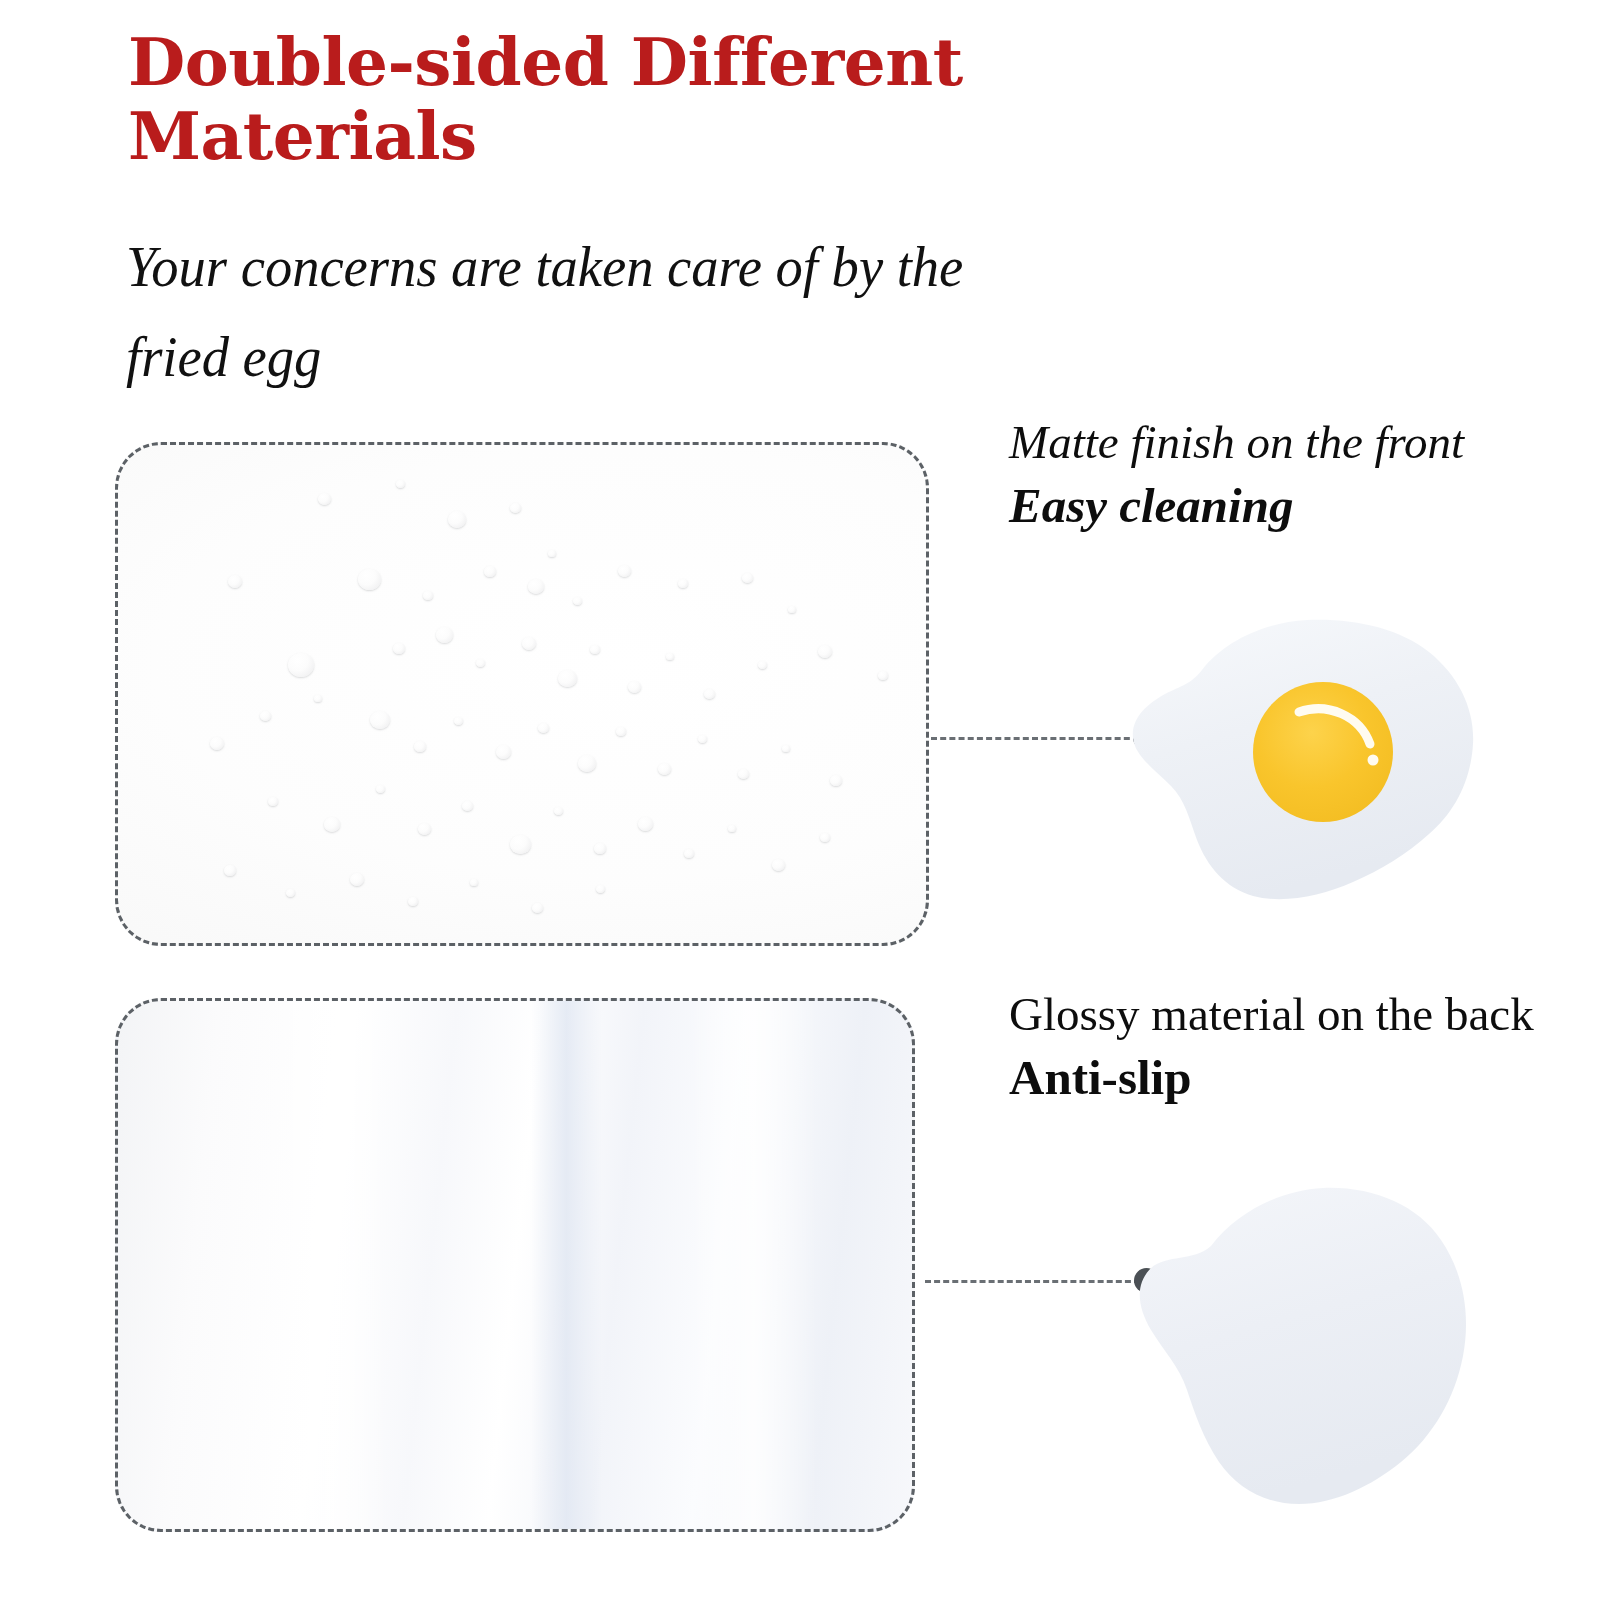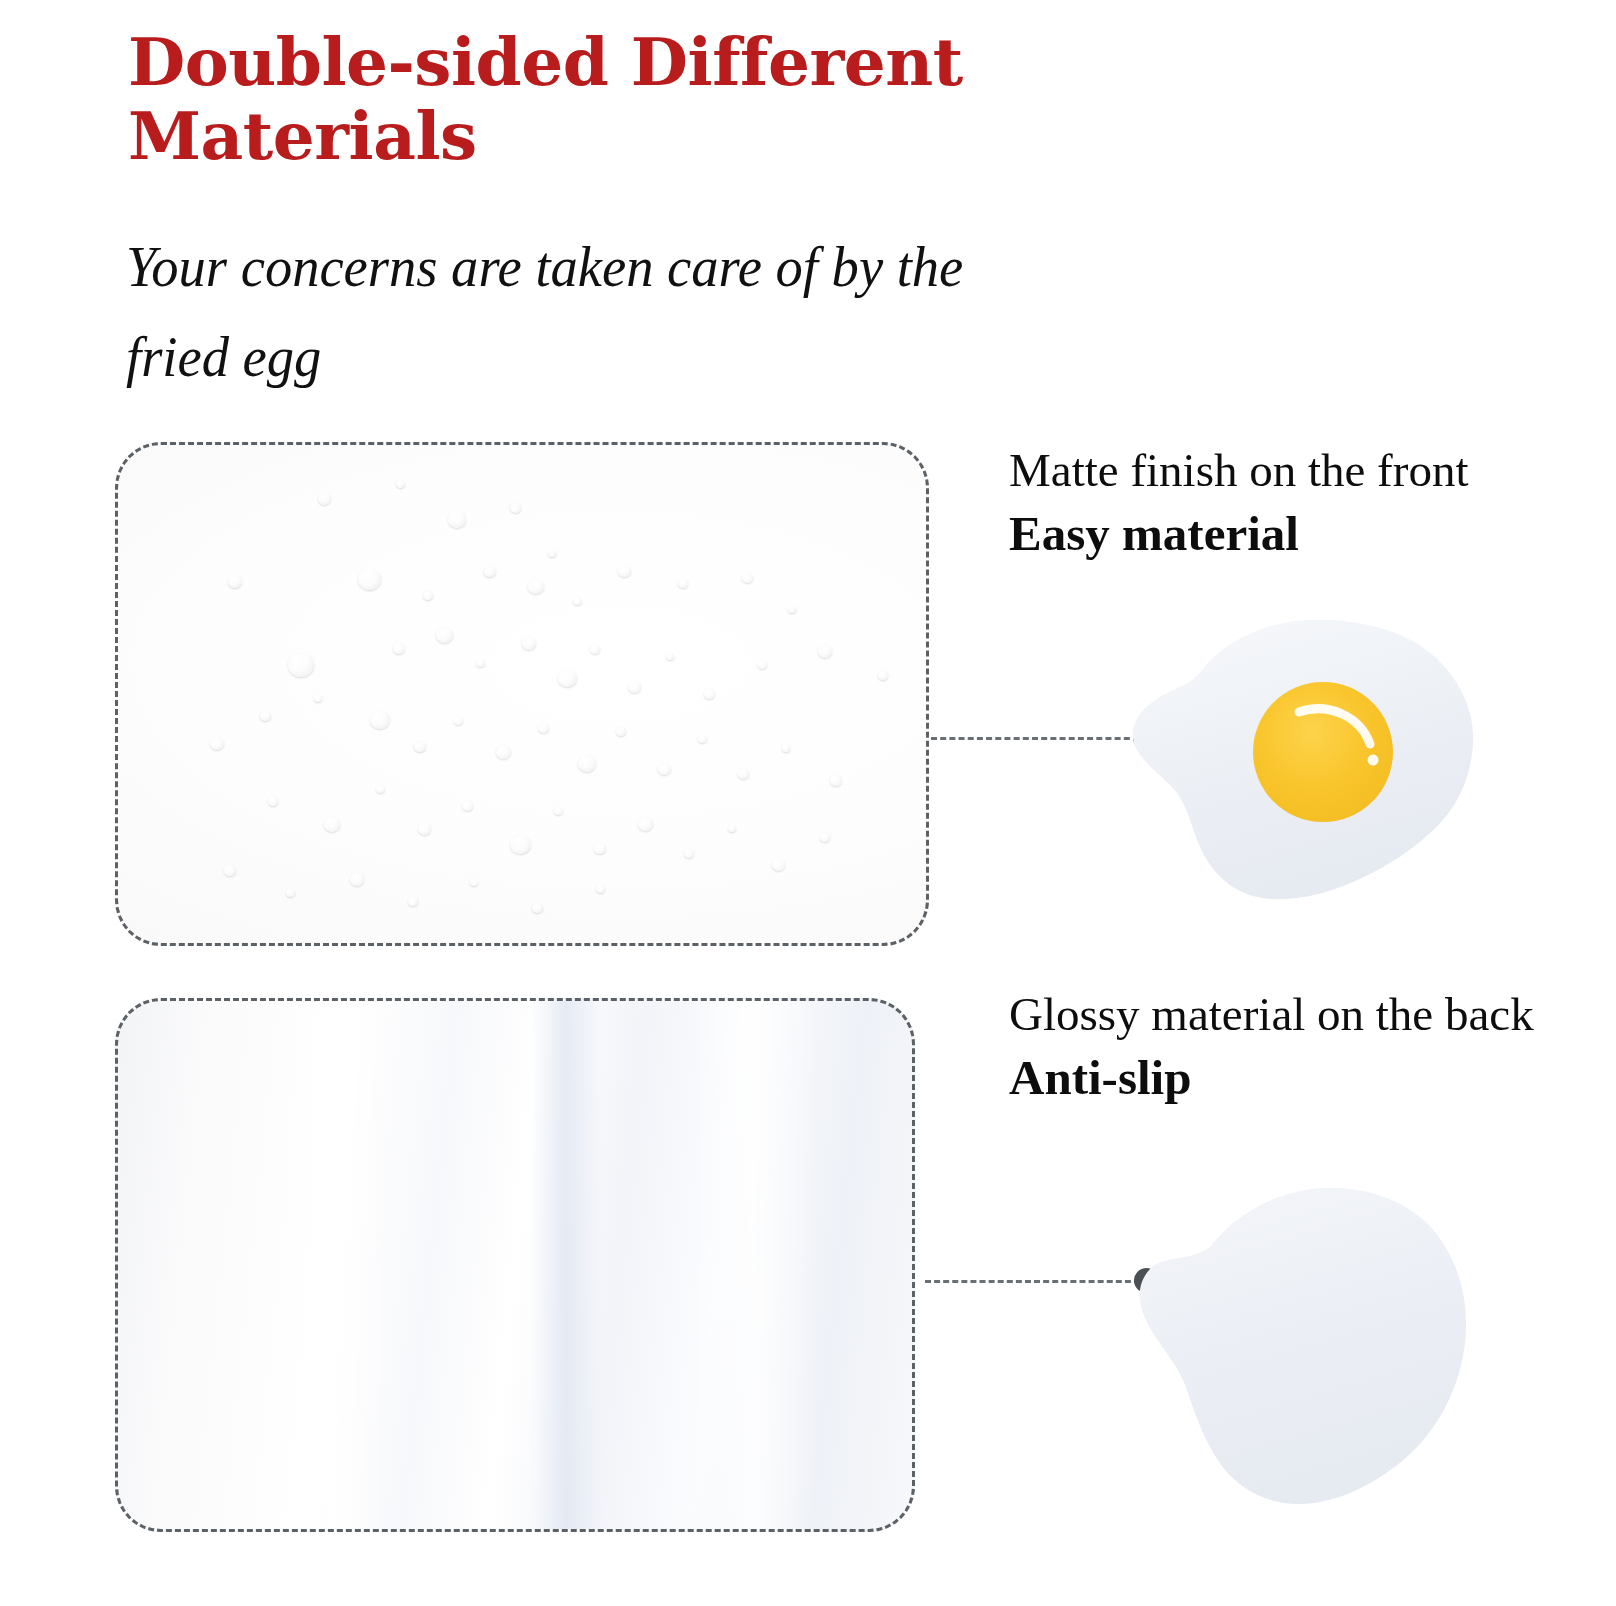--- a/index.html
+++ b/index.html
@@ -124,21 +124,21 @@
     font-size: 47px;
     line-height: 1.22;
     font-weight: 400;
   }
   .callout .emph {
     font-size: 49px;
     line-height: 1.25;
     font-weight: 700;
     margin-top: 4px;
   }
-  #callout-front { left: 1009px; top: 442px; width: 600px; }
+  #callout-front { left: 1009px; top: 414px; width: 600px; font-style: italic; }
   #callout-back  { left: 1009px; top: 986px; width: 610px; }
 
   
   .egg-wrap { position: absolute; }
   #egg-front { left: 1085px; top: 604px; width: 400px; height: 310px; }
   #egg-back  { left: 1095px; top: 1168px; width: 380px; height: 356px; }
 </style>
 </head>
 <body>
 
@@ -214,21 +214,21 @@
         <div class="drop" style="left: 414px; top: 458px; width: 11px; height: 10.12px;"></div>
         <div class="drop" style="left: 478px; top: 440px; width: 9px; height: 8.28px;"></div>
       </div>
   </div>
 
   <div class="leader" style="left:931px; top:737px; width:208px;"></div>
   <div class="leader-dot" style="left:1133px; top:725px;"></div>
 
   <div class="callout" id="callout-front">
     <div class="lead">Matte finish on the front</div>
-    <div class="emph">Easy material</div>
+    <div class="emph">Easy cleaning</div>
   </div>
 
   <div class="egg-wrap" id="egg-front">
     <svg viewBox="0 0 400 310" width="400" height="310" aria-hidden="true">
       <defs>
         <linearGradient id="whiteGradA" x1="0" y1="0" x2="0.35" y2="1">
           <stop offset="0%" stop-color="#f7f9fc"></stop>
           <stop offset="45%" stop-color="#eef1f6"></stop>
           <stop offset="100%" stop-color="#e6eaf1"></stop>
         </linearGradient>

